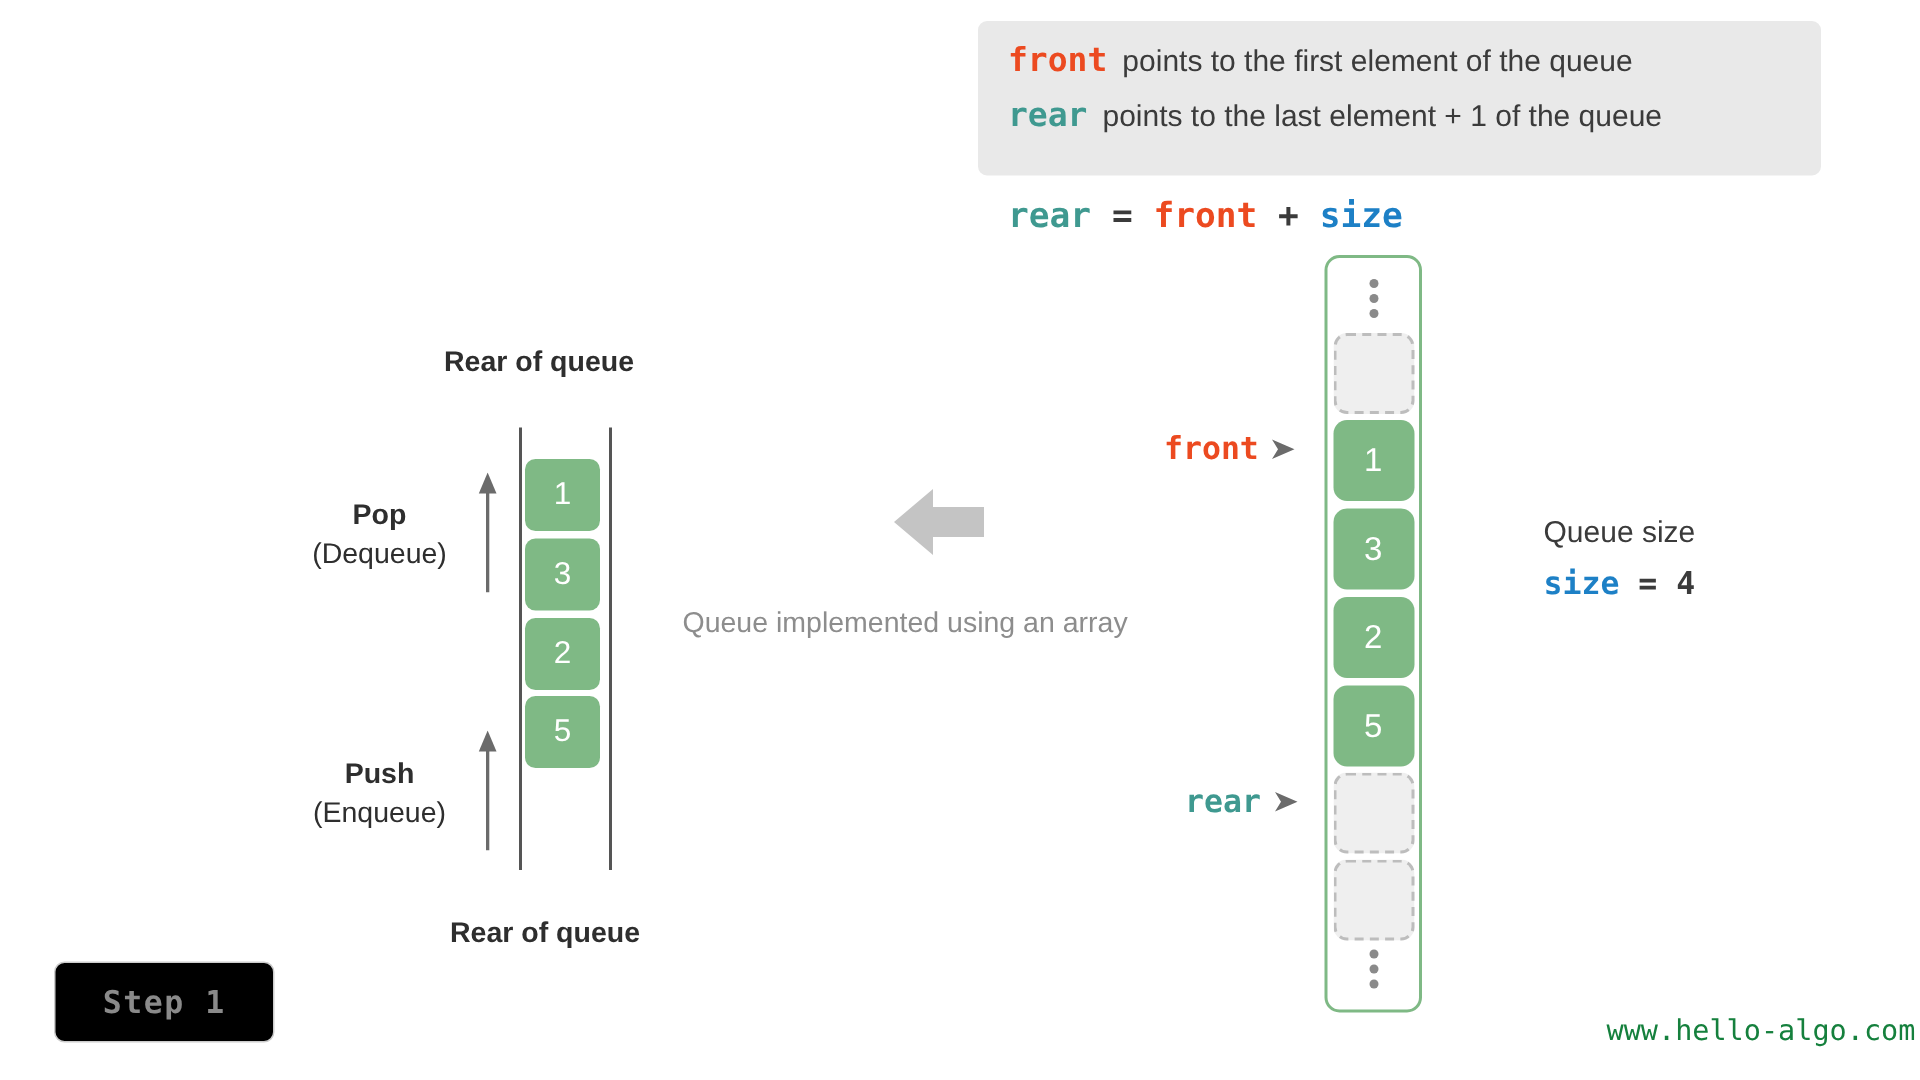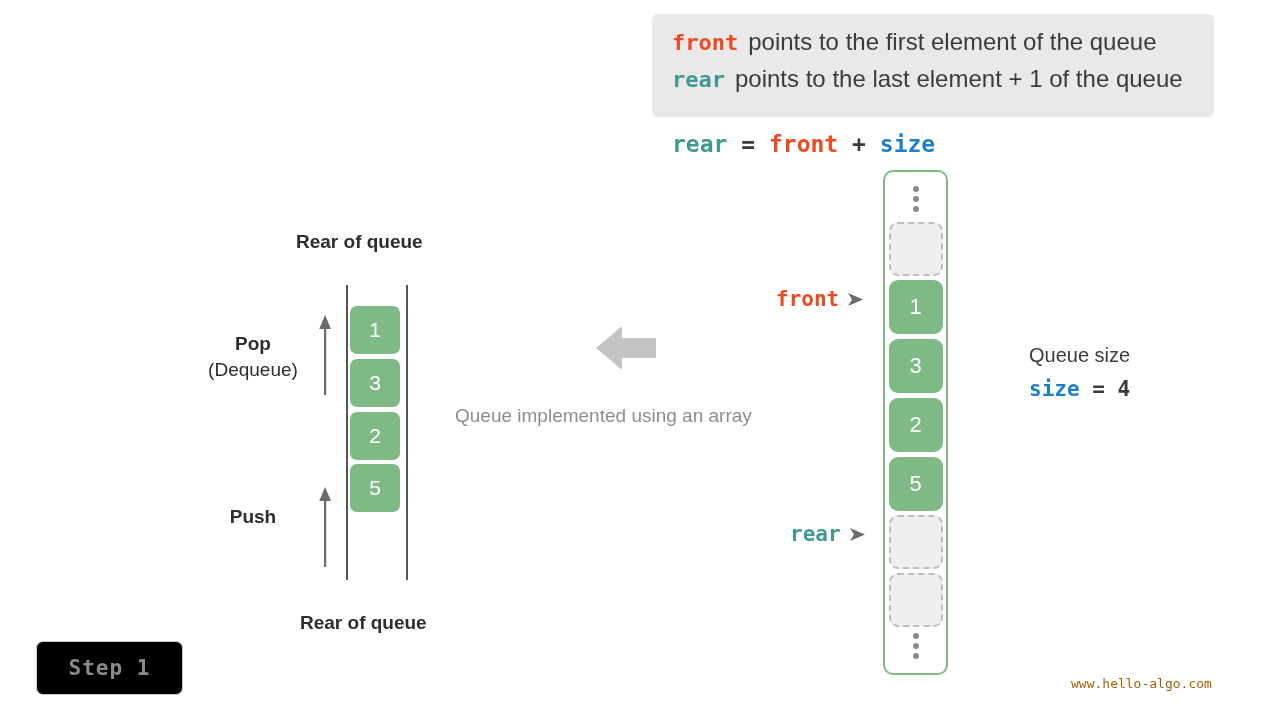--- a/index.html
+++ b/index.html
@@ -33,21 +33,21 @@
   }
   .mono {
     font-family: "DejaVu Sans Mono", "Liberation Mono", monospace;
     font-weight: bold;
   }
   .kw-front { color: #ec4a20; }
   .kw-rear  { color: #3f9990; }
   .kw-size  { color: #1d80c6; }
   .legend-kw { font-size: 22px; }
   .legend-txt {
-    font-size: 24px;
+    font-size: 20px;
     color: #3b3b3b;
     margin-left: 10px;
   }
 
   
   #equation {
     left: 672px; top: 131px;
     font-size: 23px;
     white-space: pre;
     color: #3b3b3b;
@@ -179,22 +179,22 @@
     justify-content: center;
     font-size: 21px;
     color: #8a8a8a;
     letter-spacing: 1px;
   }
 
   
   #watermark {
     left: 1071px; top: 676px;
     font-family: "DejaVu Sans Mono", "Liberation Mono", monospace;
-    font-size: 13px;
-    color: #a16207;
+    font-size: 19px;
+    color: #15803d;
   }
 </style>
 </head>
 <body>
 
 <div class="abs" id="legend-box">
   <div class="legend-line">
     <span class="mono legend-kw kw-front">front</span>
     <span class="legend-txt">points to the first element of the queue</span>
   </div>
@@ -216,20 +216,21 @@
 <div class="abs qbox" style="top:359px;">3</div>
 <div class="abs qbox" style="top:412px;">2</div>
 <div class="abs qbox" style="top:464px;">5</div>
 
 <div class="abs op-label" id="pop-label">
   <div class="op-title">Pop</div>
   <div class="op-sub">(Dequeue)</div>
 </div>
 <div class="abs op-label" id="push-label">
   <div class="op-title">Push</div>
+  <div class="op-sub">(Enqueue)</div>
 </div>
 
 <svg class="abs up-arrow" style="left:318px; top:315px;" viewBox="0 0 14 80">
   <rect x="6" y="12" width="2.2" height="68" fill="#6b6b6b"></rect>
   <polygon points="7.1,0 13,14 1.2,14" fill="#6b6b6b"></polygon>
 </svg>
 <svg class="abs up-arrow" style="left:318px; top:487px;" viewBox="0 0 14 80">
   <rect x="6" y="12" width="2.2" height="68" fill="#6b6b6b"></rect>
   <polygon points="7.1,0 13,14 1.2,14" fill="#6b6b6b"></polygon>
 </svg>

